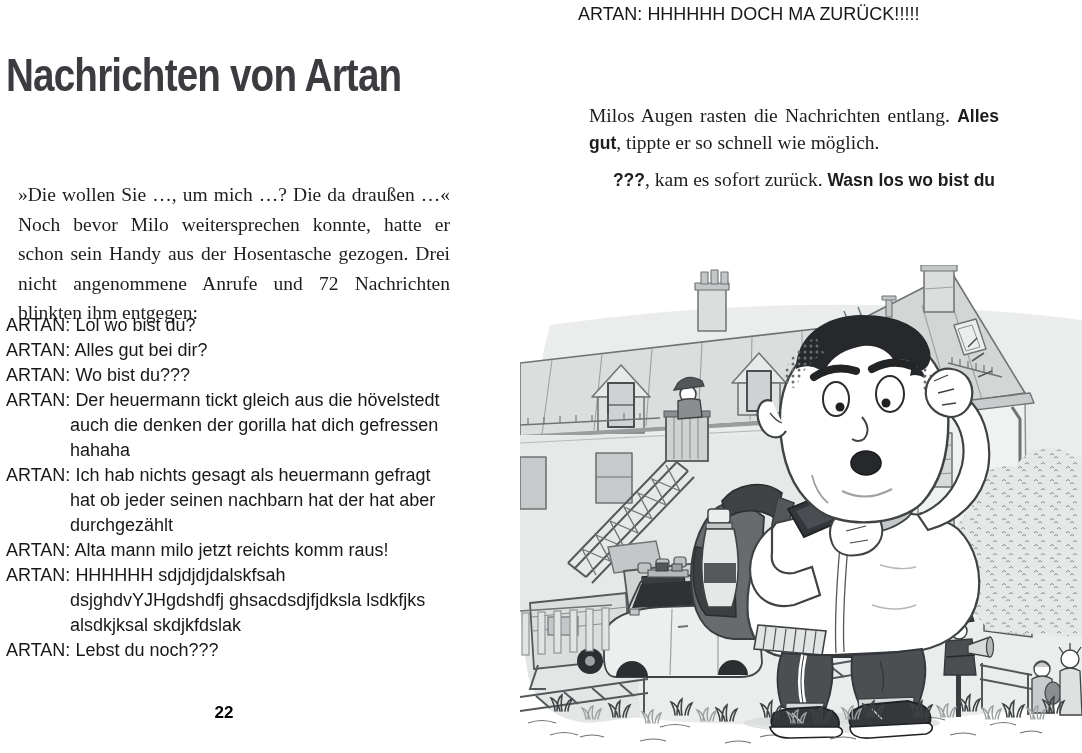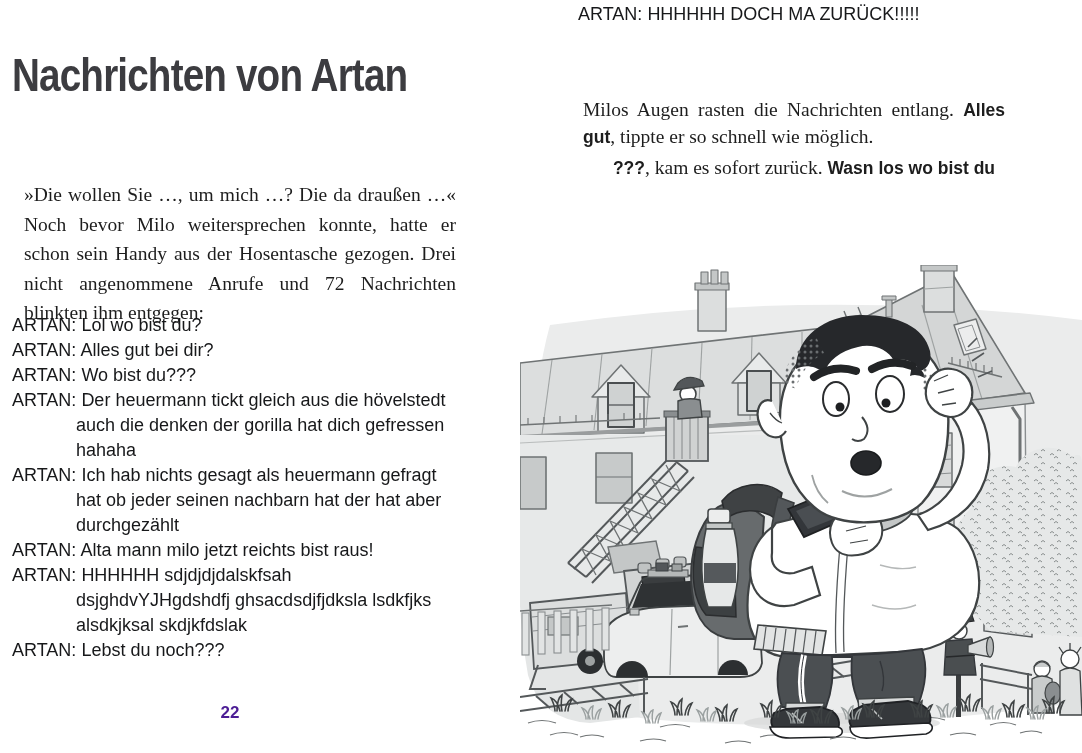--- a/index.html
+++ b/index.html
@@ -1,49 +1,49 @@
 <!DOCTYPE html>
 <html><head>
 <meta charset="utf-8">
 <style>
   html,body { margin:0; padding:0; background:#ffffff; }
   .spread {
     position:relative; width:1082px; height:753px; background:#ffffff;
     overflow:hidden; font-family:"Liberation Sans", sans-serif; color:#1c1c1c;
   }
   
-  .page-left { position:absolute; left:12px; top:0; width:436px; height:753px; }
+  .page-left { position:absolute; left:6px; top:0; width:436px; height:753px; }
   .chapter-title {
     position:absolute; top:48px; left:0; margin:0;
     font-size:46px; font-weight:700; letter-spacing:-1px; color:#3c3c40;
     transform:scaleX(.84); transform-origin:left top; white-space:nowrap;
   }
   .intro {
     position:absolute; top:168px; left:0; width:432px; margin:12px;
     font-family:"Liberation Serif", serif; font-size:19.5px; line-height:29.5px;
     text-align:justify; color:#1d1d1d;
   }
   .messages-left { position:absolute; top:313px; left:0; width:436px; }
   .messages-top  { position:absolute; top:2px;  left:0; width:436px; }
   .msg {
     font-size:18px; line-height:25px; color:#17181a;
     padding-left:64px; text-indent:-64px;
   }
   .msg.cont { text-indent:0; }
   .page-num {
     position:absolute; top:703px; left:0; width:436px; text-align:center;
-    font-size:17px; font-weight:700; color:#4c1d95;
+    font-size:17px; font-weight:700; color:#000000;
   }
   
   .page-right { position:absolute; left:578px; top:0; width:436px; height:753px; }
   .para-block {
     position:absolute; top:92px; left:0; width:432px;
     font-family:"Liberation Serif", serif; font-size:19.5px; line-height:26.5px; color:#1d1d1d;
   }
-  .para-block p { margin:5px; text-align:justify; }
+  .para-block p { margin:11px; text-align:justify; }
   .para-block p.noj { text-align:center; }
   .para-block p.ind { text-indent:20px; }
   .chat-inline { font-family:"Liberation Sans", sans-serif; font-weight:700; font-size:17.5px; }
   
   .illu { position:absolute; left:520px; top:265px; width:562px; height:488px; }
 </style>
 </head>
 <body>
 
 <div class="spread">
@@ -52,21 +52,21 @@
     <h1 class="chapter-title">Nachrichten von Artan</h1>
 
     <p class="intro">»Die wollen Sie …, um mich …? Die da draußen …« Noch bevor Milo weitersprechen konnte, hatte er schon sein Handy aus der Hosentasche gezogen. Drei nicht an­genommene Anrufe und 72 Nachrichten blinkten ihm entgegen:</p>
 
     <div class="messages-left">
       <div class="msg"><span>ARTAN:</span> <span>Lol wo bist du?</span></div>
       <div class="msg"><span>ARTAN:</span> <span>Alles gut bei dir?</span></div>
       <div class="msg"><span>ARTAN:</span> <span>Wo bist du???</span></div>
       <div class="msg"><span>ARTAN:</span> <span>Der heuermann tickt gleich aus die hövelstedt auch die denken der gorilla hat dich gefressen hahaha</span></div>
       <div class="msg"><span>ARTAN:</span> <span>Ich hab nichts gesagt als heuermann gefragt hat ob jeder seinen nachbarn hat der hat aber durchgezählt</span></div>
-      <div class="msg"><span>ARTAN:</span> <span>Alta mann milo jetzt reichts bist raus!</span></div>
+      <div class="msg"><span>ARTAN:</span> <span>Alta mann milo jetzt reichts komm raus!</span></div>
       <div class="msg"><span>ARTAN:</span> <span>HHHHHH sdjdjdjdalskfsah dsjghdvYJHgdshdfj ghsacdsdjfjdksla lsdkfjks alsdkjksal skdjkfdslak</span></div>
       <div class="msg"><span>ARTAN:</span> <span>Lebst du noch???</span></div>
     </div>
 
     <div class="page-num">22</div>
   </div>
 
   <div class="page-right">
     <div class="messages-top">
       <div class="msg"><span>ARTAN:</span> <span>HHHHHH DOCH MA ZURÜCK!!!!!</span></div>

